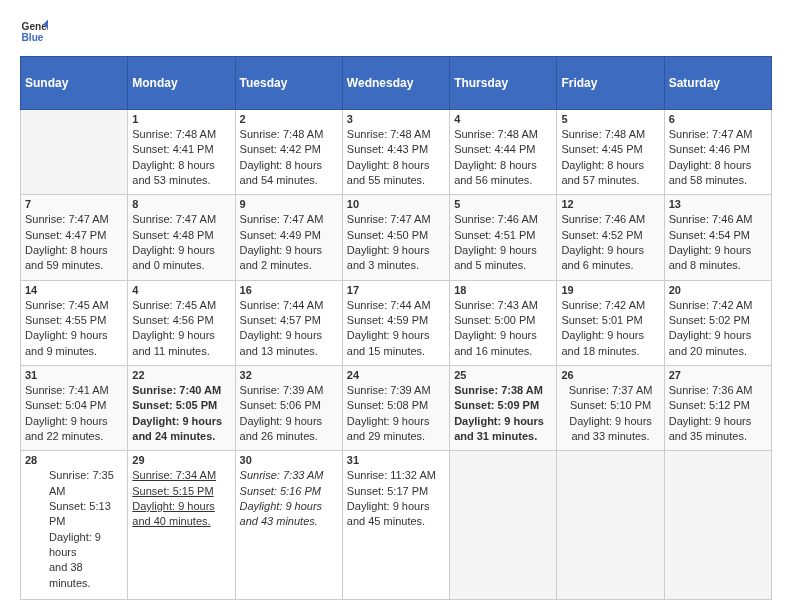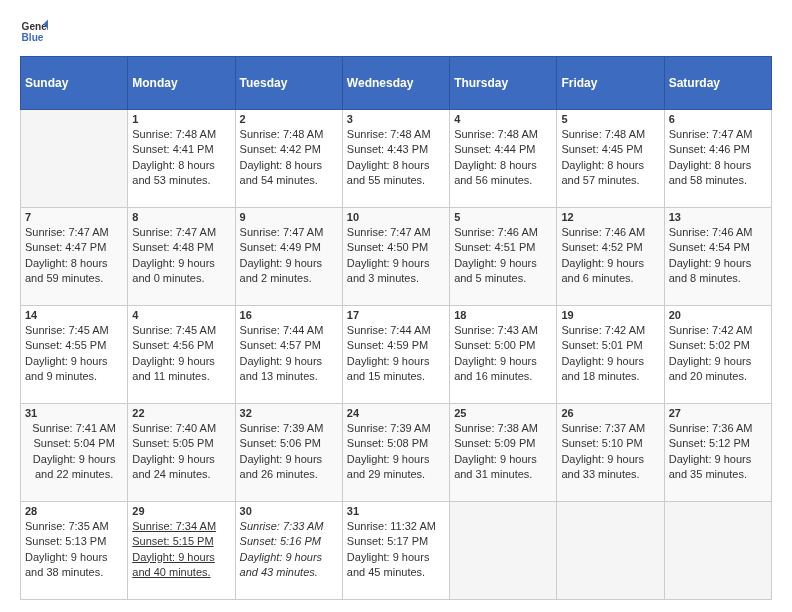--- a/index.html
+++ b/index.html
@@ -262,72 +262,72 @@
             <span class="day-number">20</span>
             <div class="day-info" style="white-space: pre-line;">Sunrise: 7:42 AM
 Sunset: 5:02 PM
 Daylight: 9 hours
 and 20 minutes.</div>
           </td>
         </tr>
         <tr style="background: rgb(245, 245, 245);">
           <td>
             <span class="day-number">31</span>
-            <div class="day-info" style="white-space: pre-line; text-align: center;">Sunrise: 7:41 AM
+            <div class="day-info" style="white-space: pre-line;">Sunrise: 7:41 AM
 Sunset: 5:04 PM
 Daylight: 9 hours
 and 22 minutes.</div>
           </td>
           <td>
             <span class="day-number">22</span>
-            <div class="day-info" style="white-space: pre-line;">Sunrise: 7:40 AM
+            <div class="day-info" style="white-space: pre-line; font-weight: bold;">Sunrise: 7:40 AM
 Sunset: 5:05 PM
 Daylight: 9 hours
 and 24 minutes.</div>
           </td>
           <td>
             <span class="day-number">32</span>
             <div class="day-info" style="white-space: pre-line;">Sunrise: 7:39 AM
 Sunset: 5:06 PM
 Daylight: 9 hours
 and 26 minutes.</div>
           </td>
           <td>
             <span class="day-number">24</span>
             <div class="day-info" style="white-space: pre-line;">Sunrise: 7:39 AM
 Sunset: 5:08 PM
 Daylight: 9 hours
 and 29 minutes.</div>
           </td>
           <td>
             <span class="day-number">25</span>
-            <div class="day-info" style="white-space: pre-line;">Sunrise: 7:38 AM
+            <div class="day-info" style="white-space: pre-line; font-weight: bold;">Sunrise: 7:38 AM
 Sunset: 5:09 PM
 Daylight: 9 hours
 and 31 minutes.</div>
           </td>
           <td>
             <span class="day-number">26</span>
-            <div class="day-info" style="white-space: pre-line;">Sunrise: 7:37 AM
+            <div class="day-info" style="white-space: pre-line; text-align: center;">Sunrise: 7:37 AM
 Sunset: 5:10 PM
 Daylight: 9 hours
 and 33 minutes.</div>
           </td>
           <td>
             <span class="day-number">27</span>
             <div class="day-info" style="white-space: pre-line;">Sunrise: 7:36 AM
 Sunset: 5:12 PM
 Daylight: 9 hours
 and 35 minutes.</div>
           </td>
         </tr>
         <tr style="background: #fca5a5; padding-left: 40px;">
           <td>
             <span class="day-number">28</span>
-            <div class="day-info" style="white-space: pre-line;">Sunrise: 7:35 AM
+            <div class="day-info" style="white-space: pre-line; margin-left: 24px;">Sunrise: 7:35 AM
 Sunset: 5:13 PM
 Daylight: 9 hours
 and 38 minutes.</div>
           </td>
           <td>
             <span class="day-number">29</span>
             <div class="day-info" style="white-space: pre-line; text-decoration: underline;">Sunrise: 7:34 AM
 Sunset: 5:15 PM
 Daylight: 9 hours
 and 40 minutes.</div>

